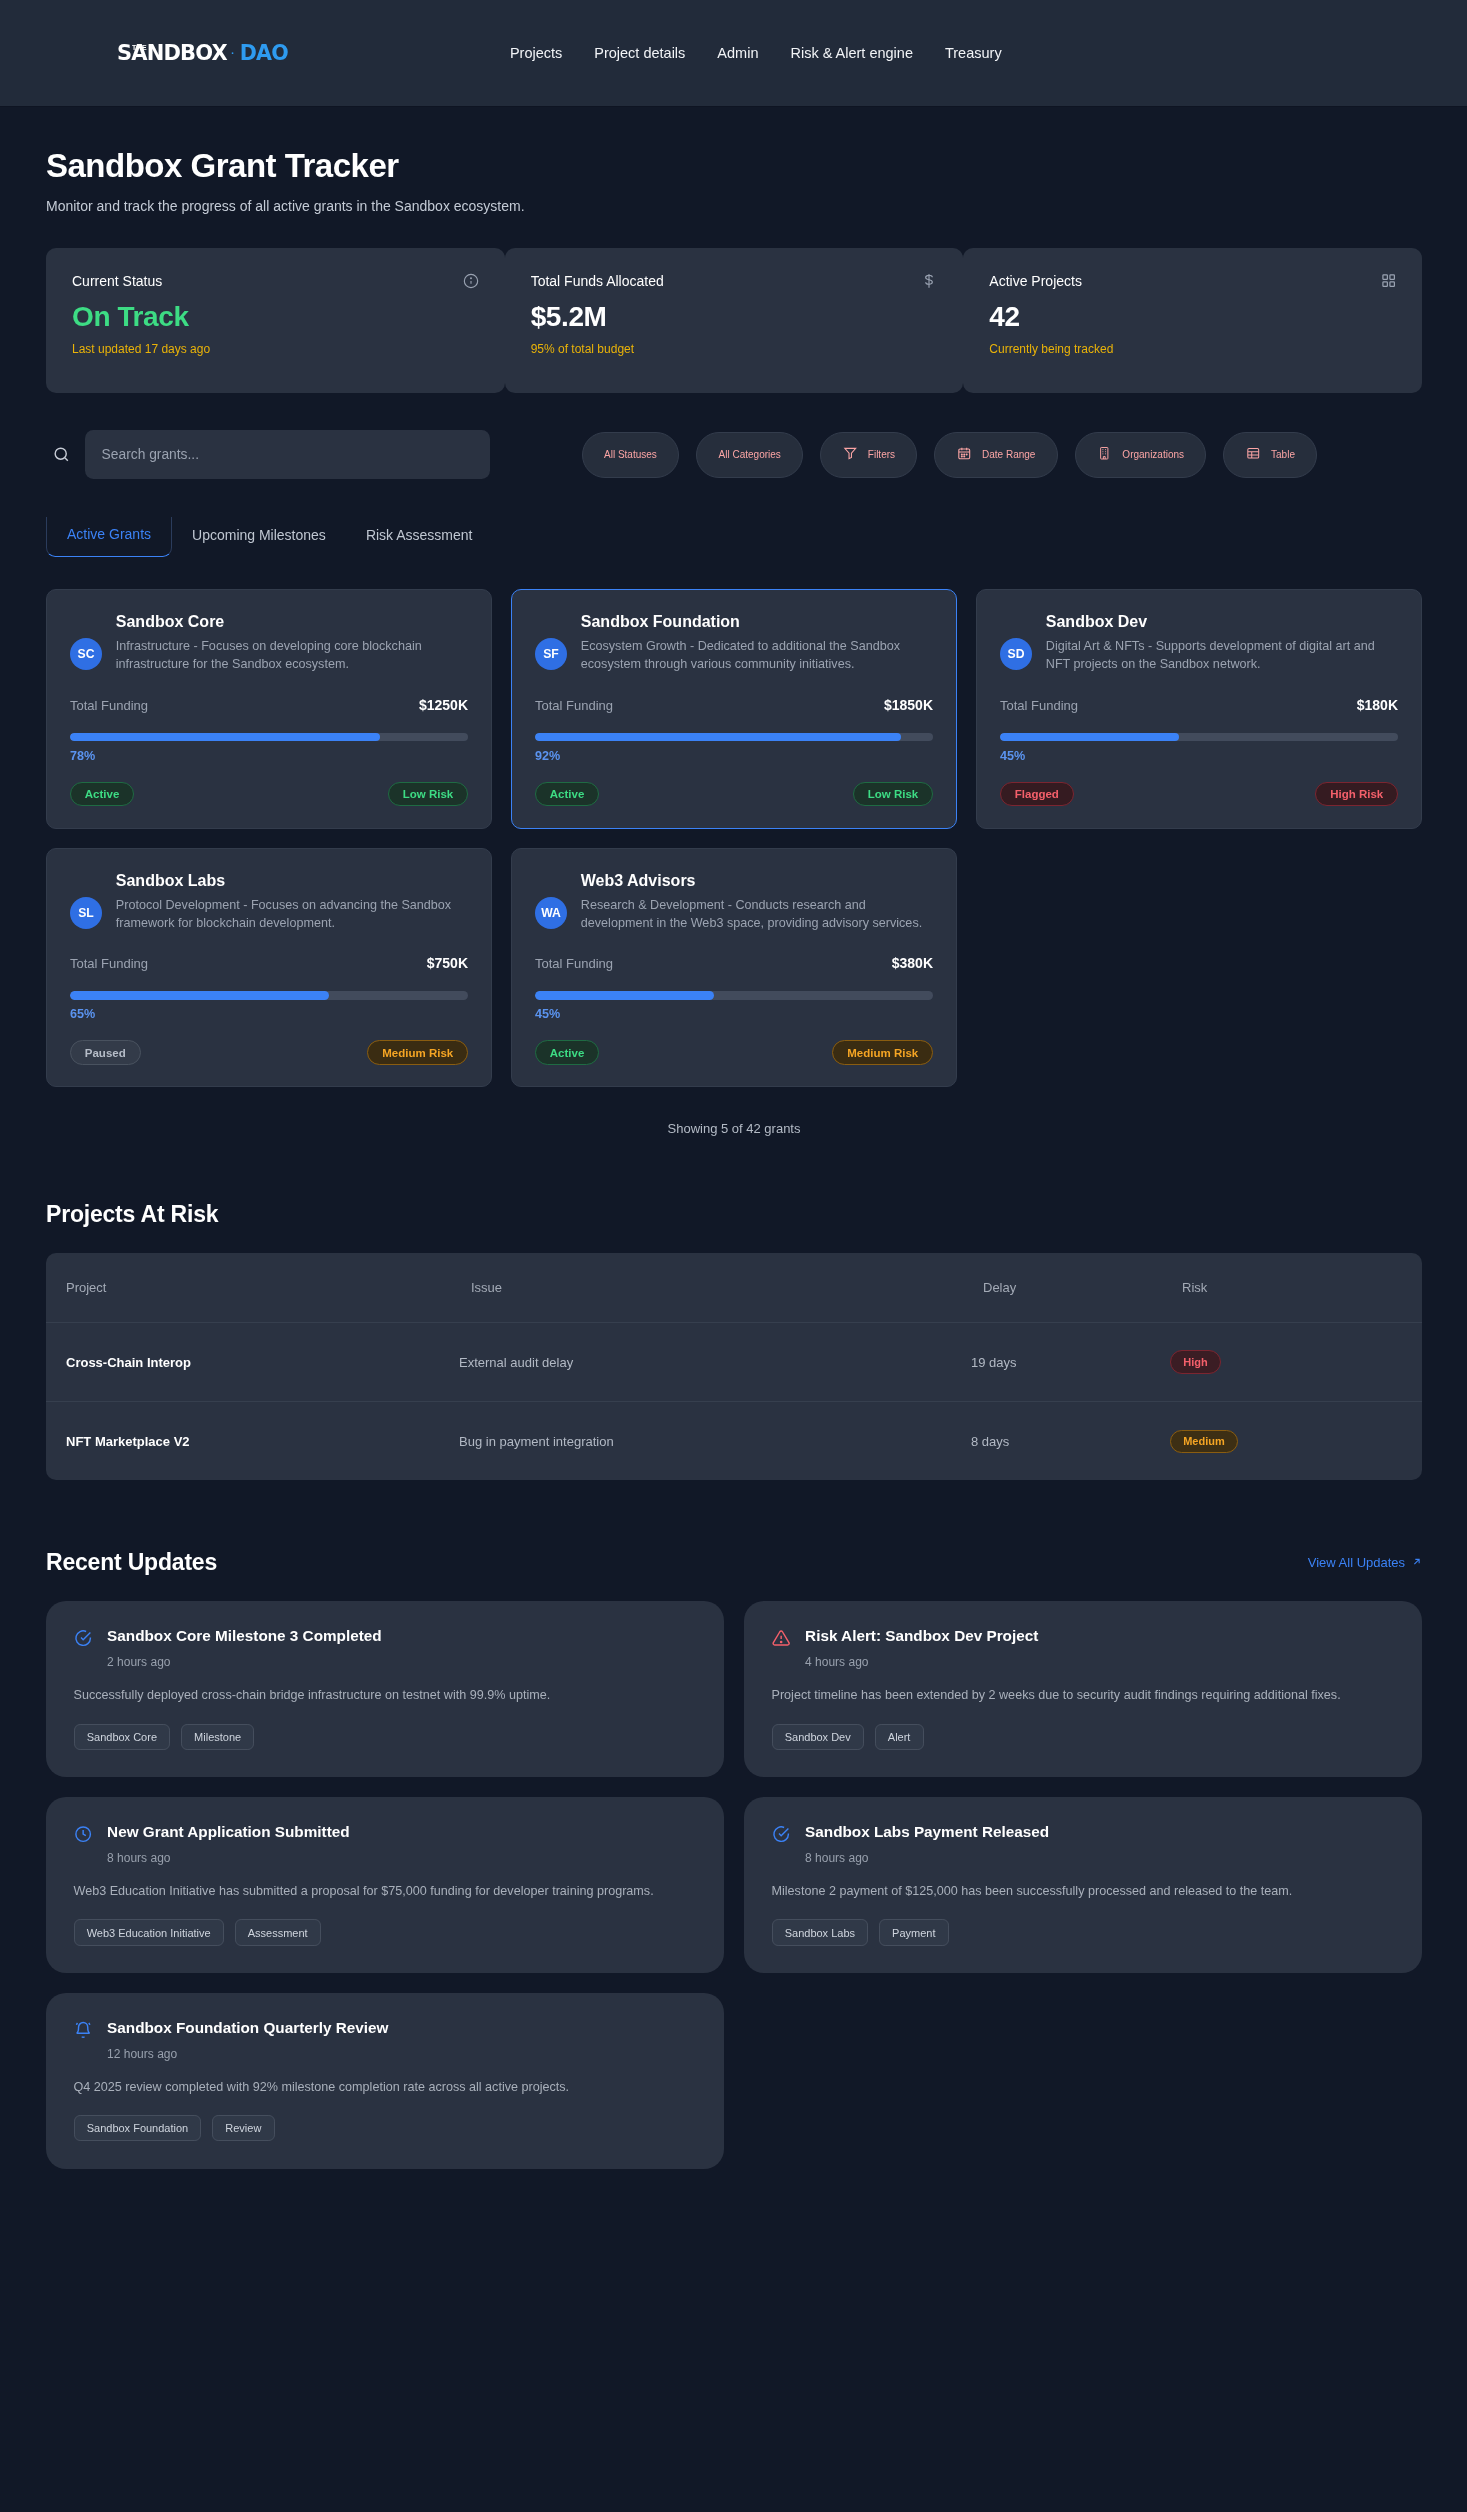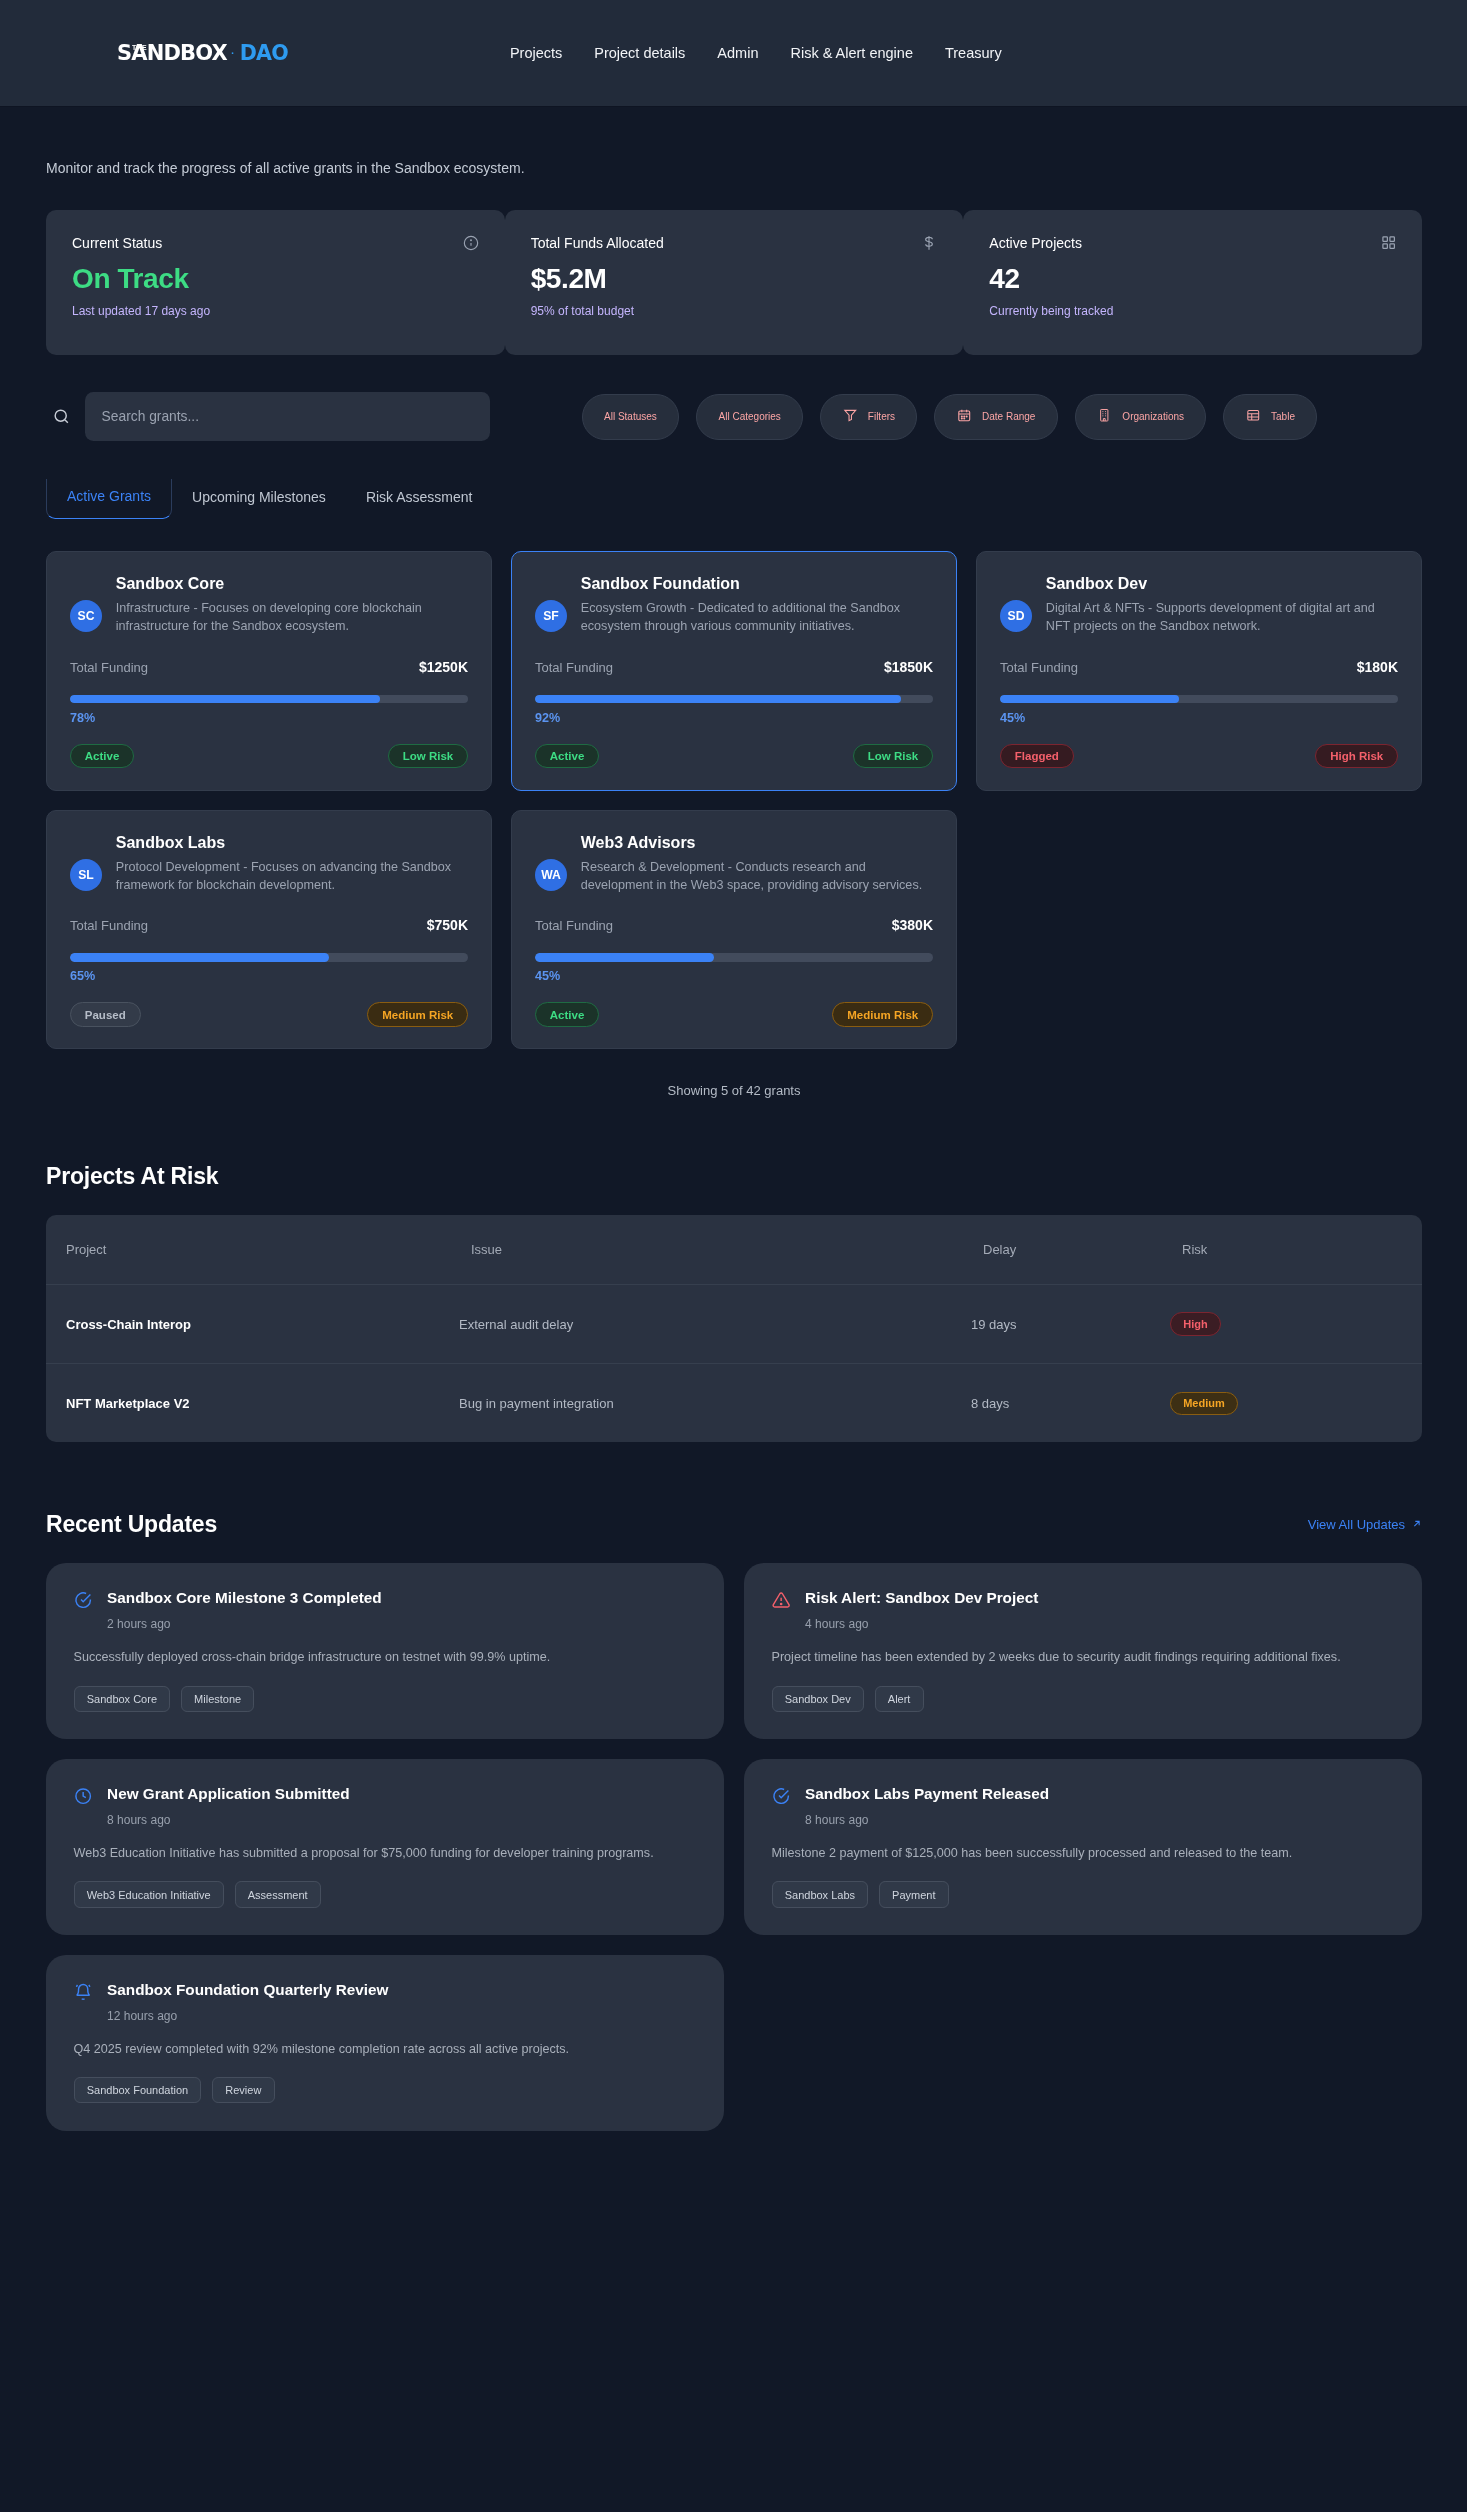--- a/index.html
+++ b/index.html
@@ -101,21 +101,21 @@
   .stat-label { font-size: 14px; color: #ffffff; font-weight: 400; }
   .stat-icon { color: #9aa3b2; display: flex; align-items: center; }
   .stat-value {
     margin-top: 11.5px;
     font-size: 28px;
     font-weight: 700;
     color: #ffffff;
     letter-spacing: -0.4px;
   }
   .stat-value.green { color: #3ddc84; }
-  .stat-note { margin-top: 9.2px; font-size: 12px; color: #c4b5fd; }
+  .stat-note { margin-top: 9.2px; font-size: 12px; color: #eab308; }
 
   
   .filterbar {
     margin-top: 37px;
     display: flex;
     align-items: center;
     gap: 0;
   }
   .search-icon-btn {
     width: 31px; height: 31px;
@@ -362,20 +362,21 @@
     <span class="navlink">Projects</span>
     <span class="navlink">Project details</span>
     <span class="navlink">Admin</span>
     <span class="navlink">Risk &amp; Alert engine</span>
     <span class="navlink">Treasury</span>
   </div>
 </div>
 
 <div class="page">
 
+  <h1 class="page-title">Sandbox Grant Tracker</h1>
   <div class="page-sub">Monitor and track the progress of all active grants in the Sandbox ecosystem.</div>
 
   <div class="stats">
 
     <div class="stat-card">
       <div class="stat-head">
         <span class="stat-label">Current Status</span>
         <span class="stat-icon">
           <svg width="16" height="16" viewBox="0 0 24 24" fill="none" stroke="currentColor" stroke-width="1.7">
             <circle cx="12" cy="12" r="10"></circle>

